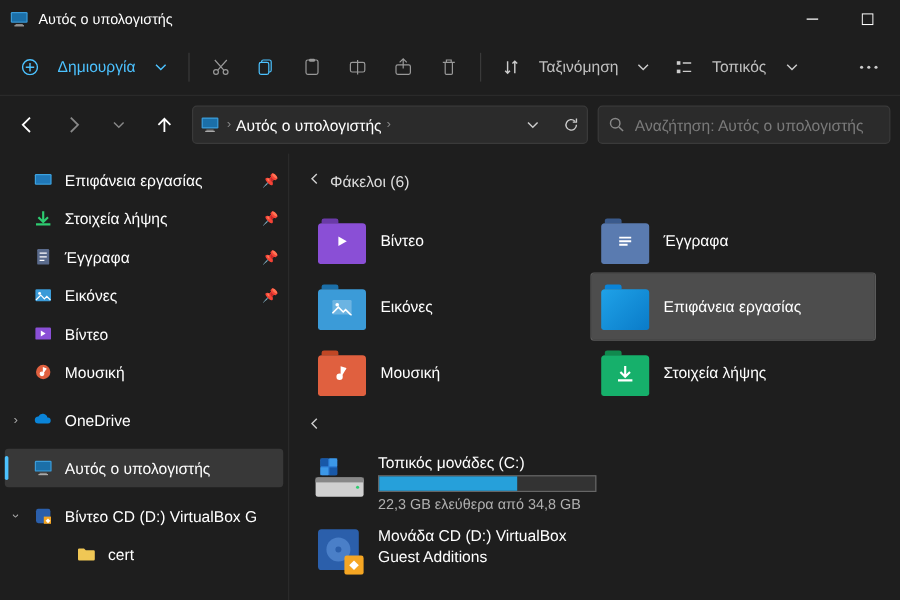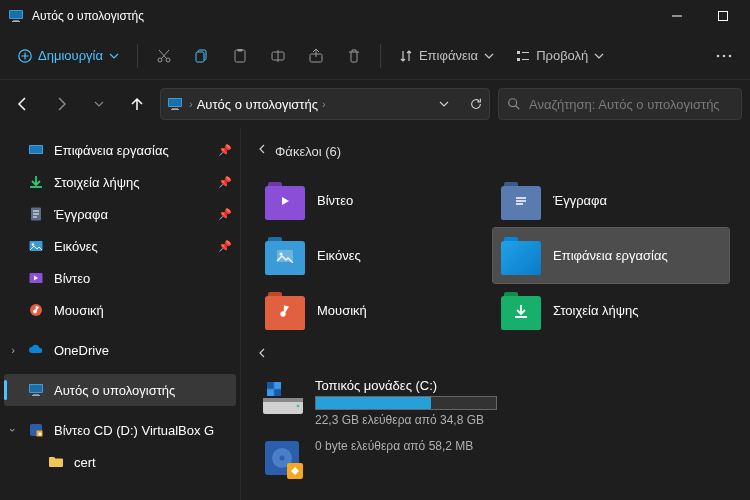--- a/index.html
+++ b/index.html
@@ -3,21 +3,21 @@
 <meta charset="utf-8">
 <style>
 * { margin:0; padding:0; box-sizing:border-box; font-family:"Segoe UI",Arial,sans-serif; -webkit-font-smoothing:antialiased; }
 body { background:#1e1e1e; color:#fff; width:750px; height:500px; overflow:hidden; font-size:13px; }
 .titlebar { height:32px; display:flex; align-items:center; padding:0 4px 0 8px; background:#1e1e1e; }
 .titlebar-icon { width:16px; height:16px; margin-right:8px; }
 .titlebar-title { flex:1; font-size:12px; color:#fff; }
 .win-btn { width:46px; height:32px; display:flex; align-items:center; justify-content:center; color:#fff; }
 .win-btn svg { width:10px; height:10px; }
 .toolbar { height:48px; display:flex; align-items:center; padding:0 8px; gap:2px; border-bottom:1px solid #2a2a2a; }
-.tb-btn { height:32px; display:flex; align-items:center; justify-content:center; padding:0 10px; border-radius:4px; color:#c0c0c0; gap:6px; font-size:13px; }
+.tb-btn { height:32px; display:flex; align-items:center; justify-content:center; padding:0 10px; border-radius:4px; color:#c0c0c0; gap:16px; font-size:13px; }
 .tb-btn.blue { color:#4cc2ff; }
 .tb-sep { width:1px; height:24px; background:#3a3a3a; margin:0 6px; }
 .tb-flex { flex:1; }
 .chev { width:10px; height:10px; }
 .addr { height:48px; display:flex; align-items:center; padding:0 8px; gap:8px; }
 .nav-btn { width:30px; height:30px; display:flex; align-items:center; justify-content:center; color:#fff; border-radius:3px; }
 .nav-btn.dim { color:#888; }
 .addr-bar { flex:1; height:32px; background:#2b2b2b; border:1px solid #3a3a3a; border-radius:4px; display:flex; align-items:center; padding:0 6px; gap:6px; }
 .addr-pc-icon { width:16px; height:16px; }
 .breadcrumb { display:flex; align-items:center; gap:4px; font-size:13px; color:#fff; white-space:nowrap; }
@@ -123,32 +123,32 @@
   <div class="tb-btn">
       <svg width="16" height="16" viewBox="0 0 16 16">
         <path d="M3 4h10M5 4v9a1 1 0 001 1h4a1 1 0 001-1V4M6 4V2h4v2" stroke="#999" fill="none"></path>
       </svg>
     </div>
   <div class="tb-sep"></div>
   <div class="tb-btn">
     <svg width="14" height="14" viewBox="0 0 14 14">
         <path d="M4 2v10M2 10l2 2 2-2M10 12V2M8 4l2-2 2 2" stroke="#ccc" fill="none" stroke-width="1.2"></path>
       </svg>
-    <span>Επιφάνεια</span>
+    <span>Ταξινόμηση</span>
     <svg class="chev" viewBox="0 0 10 10">
         <path d="M1 3l4 4 4-4" stroke="#ccc" fill="none" stroke-width="1.2"></path>
       </svg>
   </div>
   <div class="tb-btn">
     <svg width="14" height="14" viewBox="0 0 14 14">
         <rect x="1" y="2" width="3" height="3" fill="#ccc"></rect>
         <rect x="1" y="9" width="3" height="3" fill="#ccc"></rect>
         <path d="M6 3.5h7M6 10.5h7" stroke="#ccc" stroke-width="1.2"></path>
       </svg>
-    <span>Προβολή</span>
+    <span>Τοπικός</span>
     <svg class="chev" viewBox="0 0 10 10">
         <path d="M1 3l4 4 4-4" stroke="#ccc" fill="none" stroke-width="1.2"></path>
       </svg>
   </div>
   <div class="tb-flex"></div>
   <div class="tb-btn">
       <svg width="16" height="4" viewBox="0 0 16 4">
         <circle cx="2" cy="2" r="1.3" fill="#ccc"></circle>
         <circle cx="8" cy="2" r="1.3" fill="#ccc"></circle>
         <circle cx="14" cy="2" r="1.3" fill="#ccc"></circle>
@@ -295,21 +295,21 @@
       <span class="exp" style="transform:rotate(90deg)">›</span>
       <span class="sb-icon">
           <svg viewBox="0 0 16 16">
             <rect x="2" y="2" width="12" height="12" rx="2" fill="#2b5fab"></rect>
             <rect x="8.5" y="8.5" width="6" height="6" fill="#f5a623"></rect>
             <path d="M10 12l2-2 2 2-2 2z" fill="#fff"></path>
           </svg>
         </span>
       <span style="white-space:nowrap;overflow:hidden">Βίντεο CD (D:) VirtualBox G</span>
     </div>
-    <div class="sb-item" style="padding-left:48px">
+    <div class="sb-item" style="padding-left:64px">
       <span class="sb-icon">
           <svg viewBox="0 0 16 16">
             <path d="M1 4a1 1 0 011-1h4l1.5 1.5H14a1 1 0 011 1V12a1 1 0 01-1 1H2a1 1 0 01-1-1V4z" fill="#f0c755"></path>
           </svg>
         </span>
       <span>cert</span>
     </div>
   </div>
 
   <div class="content">
@@ -418,18 +418,18 @@
       </div>
       <div class="drive">
         <svg class="drive-icon" viewBox="0 0 44 40">
             <rect x="4" y="2" width="34" height="34" rx="3" fill="#2b5fab"></rect>
             <circle cx="21" cy="19" r="10" fill="#4a7fc8"></circle>
             <circle cx="21" cy="19" r="2.5" fill="#2b5fab"></circle>
             <rect x="26" y="24" width="16" height="16" rx="2" fill="#f5a623"></rect>
             <path d="M30 32l4-4 4 4-4 4z" fill="#fff"></path>
           </svg>
         <div class="drive-info">
-          <div class="drive-free">0 byte ελεύθερα από 58,2 MB</div>
+          <div class="drive-name" style="line-height:1.3">Μονάδα CD (D:) VirtualBox Guest Additions</div>
         </div>
       </div>
     </div>
   </div>
 </div>
 
 </body></html>

